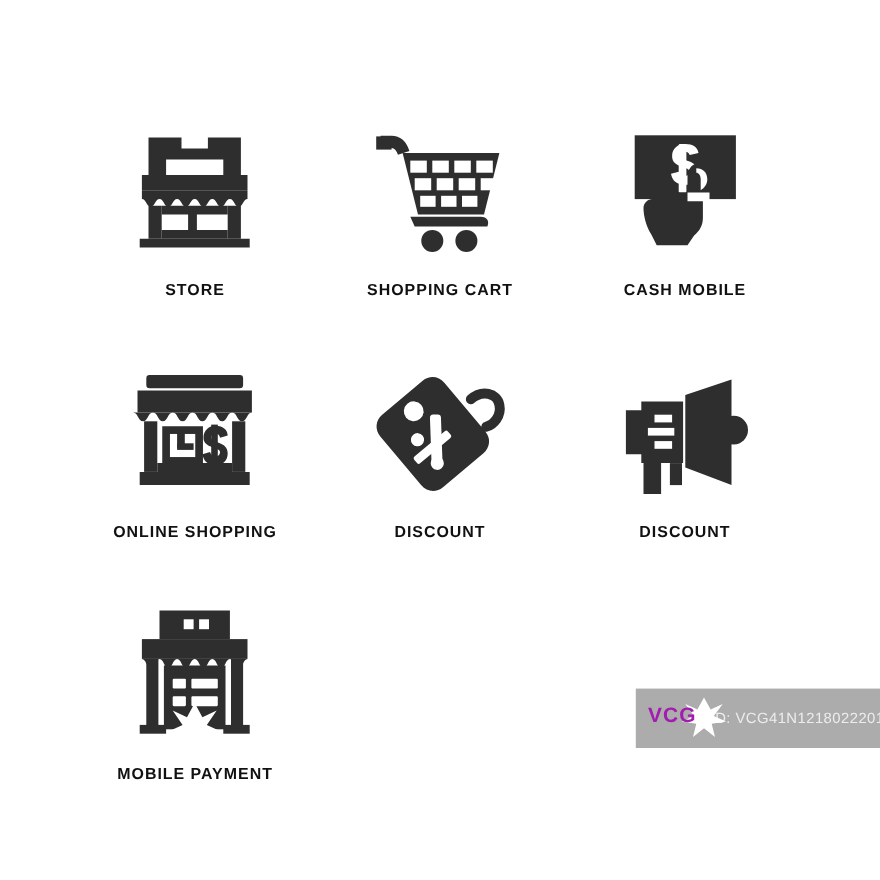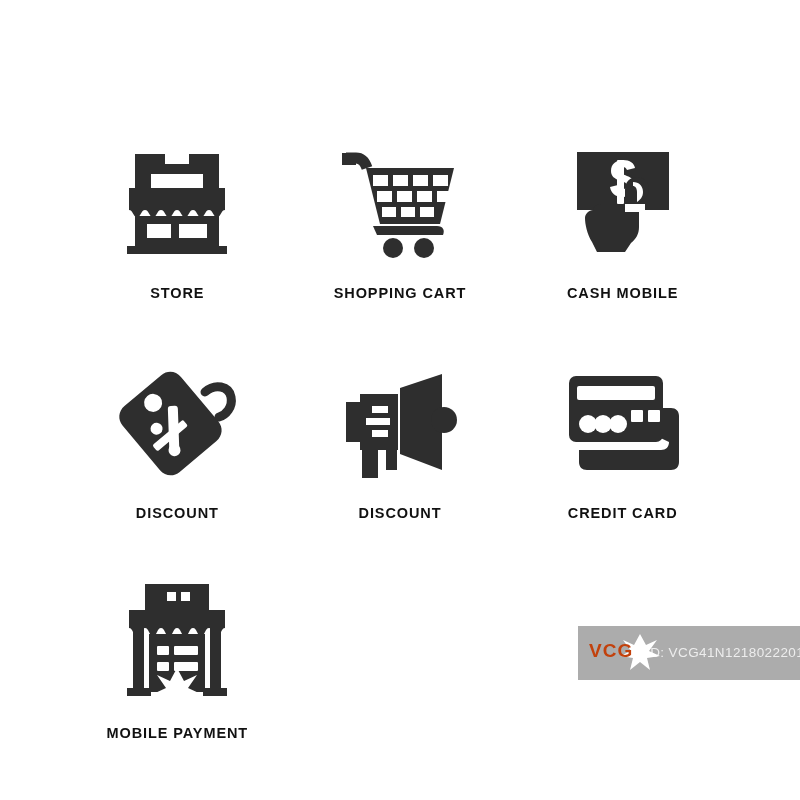--- a/index.html
+++ b/index.html
@@ -31,21 +31,21 @@
     height: 660px;
     display: grid;
     grid-template-columns: repeat(3, 1fr);
     grid-template-rows: repeat(3, 1fr);
   }
 
   .icon-cell {
     display: flex;
     flex-direction: column;
     align-items: center;
-    justify-content: flex-end;
+    justify-content: center;
   }
 
   .icon-art {
     width: 128px;
     height: 128px;
     display: flex;
     align-items: center;
     justify-content: center;
   }
   .icon-art svg {
@@ -85,21 +85,21 @@
     white-space: nowrap;
     pointer-events: none;
   }
   .watermark-logo {
     position: absolute;
     left: 589px;
     top: 640px;
     font-size: 19px;
     font-weight: bold;
     letter-spacing: 1px;
-    color: #c2410c;
+    color: #a21caf;
     pointer-events: none;
   }
   .watermark-burst {
     position: absolute;
     left: 617px;
     top: 628px;
     width: 46px;
     height: 52px;
     pointer-events: none;
   }
@@ -204,20 +204,69 @@
                    c-5 -8 -7 -18 -7 -24
                    c0 -4 4 -8 8 -8 z" fill="#2e2e2e"></path>
 
           <path d="M66 66 h20 v8 h-20 z" fill="#ffffff"></path>
           <path d="M74 44 c6 0 10 4 10 10 c0 5 -3 8 -6 10 l0 -10 c0 -4 -2 -6 -4 -6 z" fill="#ffffff"></path>
         </svg>
       </div>
       <div class="icon-label">CASH MOBILE</div>
     </div>
 
+    <div class="icon-cell">
+      <div class="icon-art">
+        <svg viewBox="0 0 128 128" fill="#2e2e2e">
+
+          <rect x="20" y="12" width="88" height="12" rx="3"></rect>
+
+          <path d="M12 26 h104 v20 h-104 z"></path>
+
+          <path d="M12 46 h104
+                   c-4.5 0 -4.5 8 -9 8 s-4.5 -8 -9 -8
+                   -4.5 8 -9 8 -4.5 -8 -9 -8
+                   -4.5 8 -9 8 -4.5 -8 -9 -8
+                   -4.5 8 -9 8 -4.5 -8 -9 -8
+                   -4.5 8 -9 8 -4.5 -8 -9 -8
+                   -4.5 8 -9 8 -4.5 -8 -9 -8 z"></path>
+
+          <rect x="18" y="54" width="12" height="46"></rect>
+
+          <rect x="98" y="54" width="12" height="46"></rect>
+
+          <path d="M14 100 h100 v12 h-100 z"></path>
+          <path d="M30 92 h68 v10 h-68 z"></path>
+
+          <g fill="none" stroke="#2e2e2e" stroke-width="7">
+            <rect x="38" y="62" width="30" height="28"></rect>
+          </g>
+          <rect x="48" y="62" width="7" height="16"></rect>
+          <rect x="48" y="74" width="15" height="6"></rect>
+
+          <g fill="#2e2e2e">
+            <rect x="79" y="57" width="6" height="40"></rect>
+            <path d="M72 69
+                     c0 -7 5 -11 11 -11
+                     c7 0 11 4 11 9
+                     l-7 2
+                     c0 -2 -2 -4 -4 -4
+                     c-3 0 -4 2 -4 4
+                     c0 5 15 3 15 14
+                     c0 7 -5 11 -11 11
+                     c-7 0 -11 -4 -12 -10
+                     l7 -2
+                     c1 3 2 4 5 4
+                     c3 0 4 -2 4 -4
+                     c0 -5 -15 -3 -15 -13 z"></path>
+          </g>
+        </svg>
+      </div>
+      <div class="icon-label">ONLINE SHOPPING</div>
+    </div>
 
     <div class="icon-cell">
       <div class="icon-art">
         <svg viewBox="0 0 128 128">
           <g transform="rotate(-40 64 64)">
 
             <path d="M34 18 h48 c8 0 14 6 14 14 v58 c0 8 -6 14 -14 14 h-48 c-8 0 -14 -6 -14 -14 v-58 c0 -8 6 -14 14 -14 z" fill="#2e2e2e"></path>
 
             <circle cx="58" cy="34" r="9" fill="#ffffff"></circle>
 
@@ -253,40 +302,20 @@
           <g fill="#ffffff">
             <rect x="36" y="48" width="16" height="7"></rect>
             <rect x="30" y="60" width="24" height="7"></rect>
             <rect x="36" y="72" width="16" height="7"></rect>
           </g>
         </svg>
       </div>
       <div class="icon-label">DISCOUNT</div>
     </div>
 
-    <div class="icon-cell">
-      <div class="icon-art">
-        <svg viewBox="0 0 128 128" fill="#2e2e2e">
-
-          <path d="M38 50 h74 c5 0 8 3 8 8 v46 c0 5 -3 8 -8 8 h-84 c-5 0 -8 -3 -8 -8 v-12 h82 c5 0 8 -3 8 -8 z"></path>
-
-          <rect x="10" y="18" width="94" height="66" rx="7"></rect>
-
-          <g fill="#ffffff">
-            <rect x="18" y="28" width="78" height="14" rx="2"></rect>
-            <circle cx="29" cy="66" r="9"></circle>
-            <circle cx="44" cy="66" r="9"></circle>
-            <circle cx="59" cy="66" r="9"></circle>
-            <rect x="72" y="52" width="12" height="12" rx="1"></rect>
-            <rect x="89" y="52" width="12" height="12" rx="1"></rect>
-          </g>
-        </svg>
-      </div>
-      <div class="icon-label">CREDIT CARD</div>
-    </div>
 
     <div class="icon-cell">
       <div class="icon-art">
         <svg viewBox="0 0 128 128" fill="#2e2e2e">
 
           <rect x="32" y="6" width="64" height="26"></rect>
           <g fill="#ffffff">
             <rect x="54" y="14" width="9" height="9"></rect>
             <rect x="68" y="14" width="9" height="9"></rect>
           </g>

